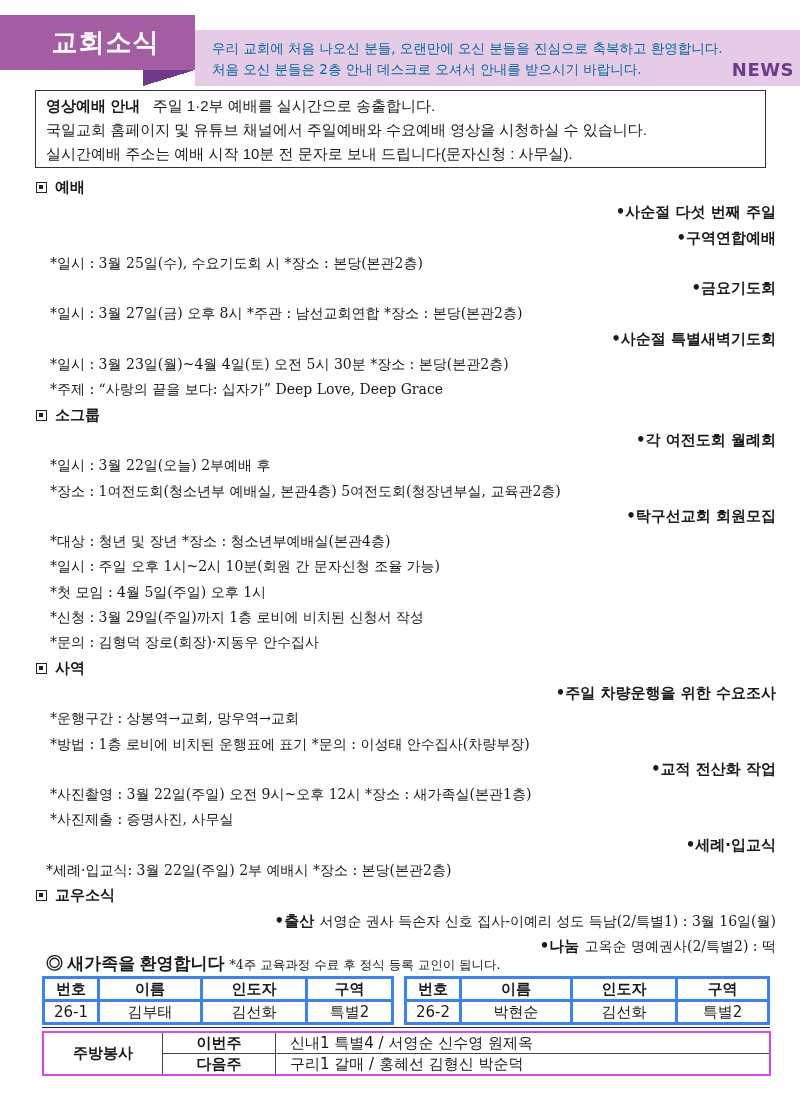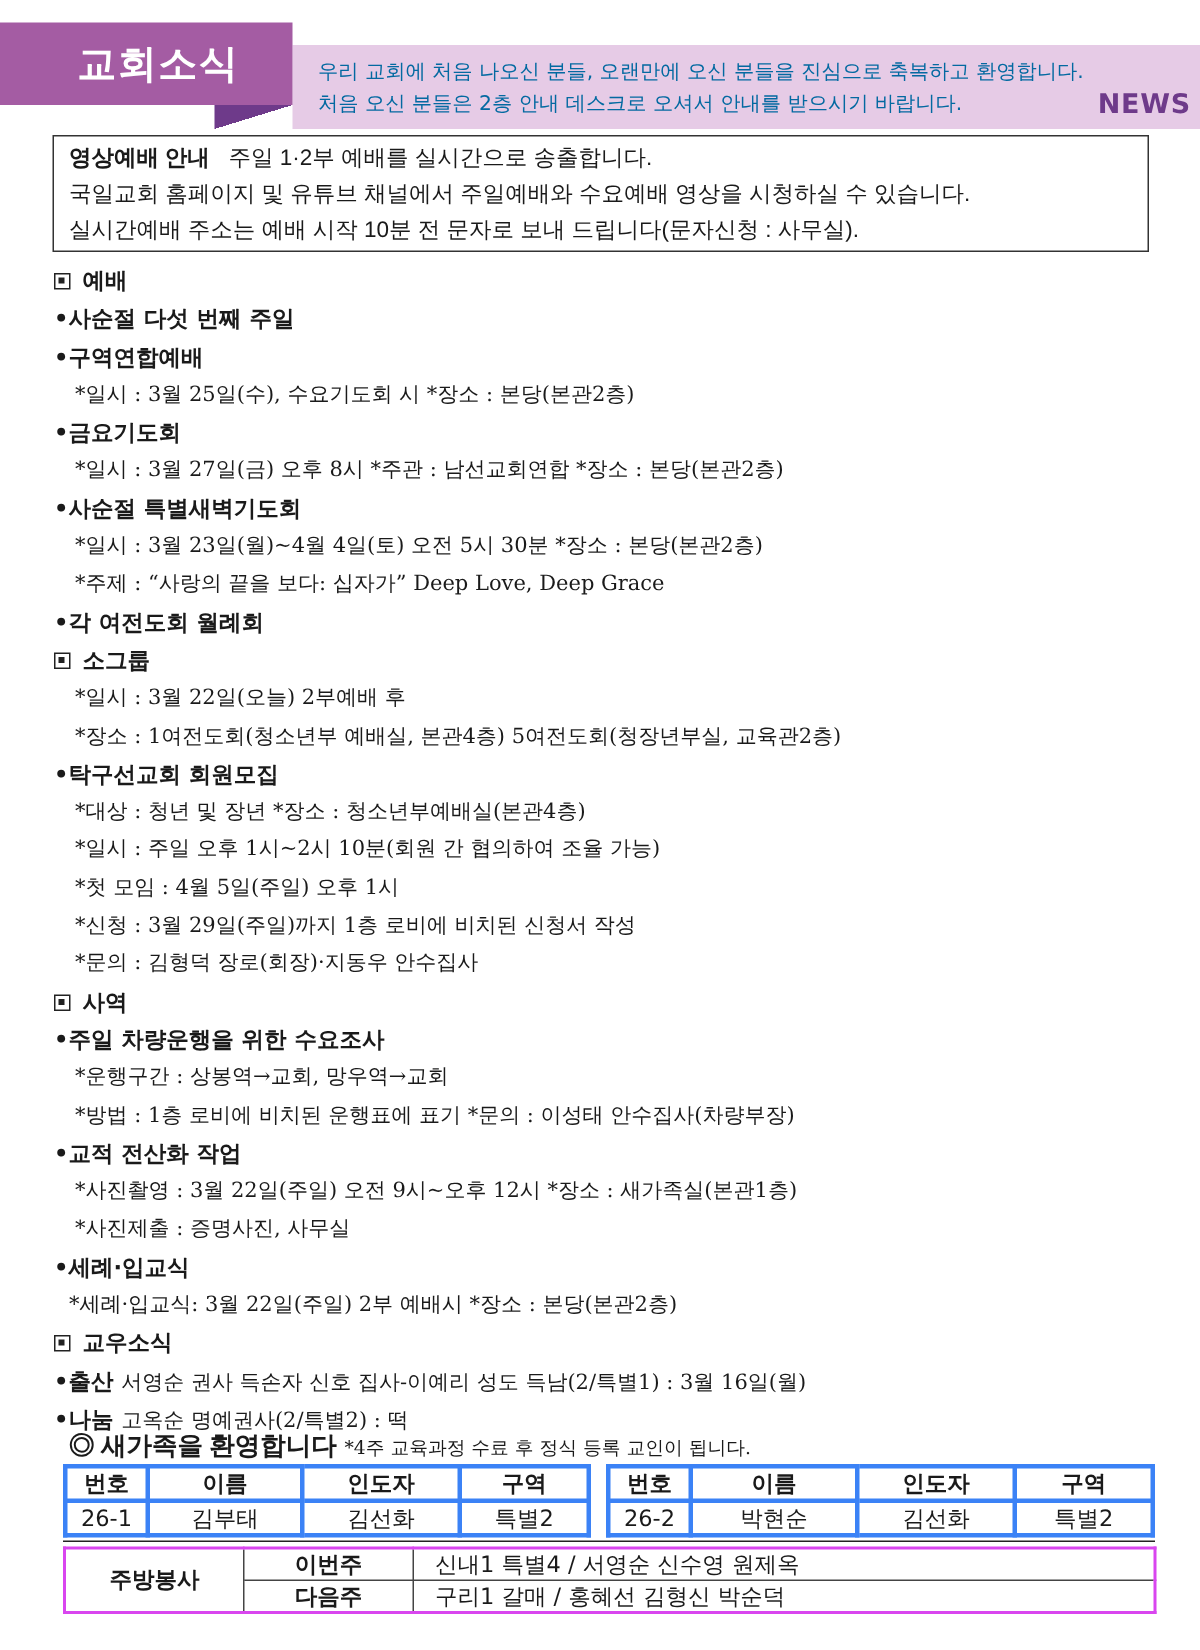--- a/index.html
+++ b/index.html
@@ -27,31 +27,31 @@
   }
   .banner-news {
     position: absolute; right: 6px; top: 59px; font-size: 18px; font-weight: bold; color: #6e3a8a; letter-spacing: 0.5px;
   }
   
   .notice {
     position: absolute; left: 35px; top: 90px; width: 731px; height: 78px;
     border: 1.5px solid #333; box-sizing: border-box; padding: 3px 10px;
     font-size: 15px; line-height: 24px; font-family: "Liberation Sans", "DejaVu Sans", sans-serif;
   }
-  .notice .b { font-weight: bold; font-family: Liberation Serif, serif; }
+  .notice .b { font-weight: bold; }
   
   .content { position: absolute; left: 36px; top: 175px; width: 740px; }
   .row { height: 25.3px; line-height: 25.3px; white-space: nowrap; }
   .sec { font-size: 15px; font-weight: bold; }
   .sec .box {
     display: inline-block; width: 11px; height: 11px; border: 1.5px solid #222; box-sizing: border-box;
     position: relative; margin-right: 8px; vertical-align: -1px;
   }
   .sec .box::after { content: ""; position: absolute; left: 2px; top: 2px; width: 4px; height: 4px; background: #222; }
-  .item { font-size: 15px; font-weight: bold; }
+  .item { font-size: 15px; font-weight: bold; text-align: right; }
   .det { font-family: "DejaVu Serif", "Liberation Serif", serif; font-size: 14px; padding-left: 14px; }
   .det.narrow { padding-left: 10px; }
   .inline-serif { font-family: "DejaVu Serif", "Liberation Serif", serif; font-weight: normal; font-size: 14px; }
   
   .welcome { position: absolute; left: 46px; top: 952px; white-space: nowrap; }
   .welcome .t { font-size: 17px; font-weight: bold; font-family: Liberation Serif, serif; }
   .welcome .n { font-family: "DejaVu Serif", serif; font-size: 12.5px; }
   table.nf {
     position: absolute; top: 976px; border-collapse: collapse; border: 2px solid #222;
     font-size: 15px; text-align: center;
@@ -96,29 +96,29 @@
   </div>
   <div class="row item">•사순절 다섯 번째 주일</div>
   <div class="row item">•구역연합예배</div>
   <div class="row det">*일시 : 3월 25일(수), 수요기도회 시    *장소 : 본당(본관2층)</div>
   <div class="row item">•금요기도회</div>
   <div class="row det">*일시 : 3월 27일(금) 오후 8시    *주관 : 남선교회연합    *장소 : 본당(본관2층)</div>
   <div class="row item">•사순절 특별새벽기도회</div>
   <div class="row det">*일시 : 3월 23일(월)~4월 4일(토) 오전 5시 30분    *장소 : 본당(본관2층)</div>
   <div class="row det">*주제 : “사랑의 끝을 보다: 십자가” Deep Love, Deep Grace</div>
 
-  <div class="row item">•각 여전도회 월례회</div>
   <div class="row sec">
     <span class="box"></span><span>소그룹</span>
   </div>
+  <div class="row item">•각 여전도회 월례회</div>
   <div class="row det">*일시 : 3월 22일(오늘) 2부예배 후</div>
   <div class="row det">*장소 : 1여전도회(청소년부 예배실, 본관4층)    5여전도회(청장년부실, 교육관2층)</div>
   <div class="row item">•탁구선교회 회원모집</div>
   <div class="row det">*대상 : 청년 및 장년    *장소 : 청소년부예배실(본관4층)</div>
-  <div class="row det">*일시 : 주일 오후 1시~2시 10분(회원 간 협의하여 조율 가능)</div>
+  <div class="row det">*일시 : 주일 오후 1시~2시 10분(회원 간 문자신청 조율 가능)</div>
   <div class="row det">*첫 모임 : 4월 5일(주일) 오후 1시</div>
   <div class="row det">*신청 : 3월 29일(주일)까지 1층 로비에 비치된 신청서 작성</div>
   <div class="row det">*문의 : 김형덕 장로(회장)·지동우 안수집사</div>
 
   <div class="row sec">
     <span class="box"></span><span>사역</span>
   </div>
   <div class="row item">•주일 차량운행을 위한 수요조사</div>
   <div class="row det">*운행구간 : 상봉역→교회, 망우역→교회</div>
   <div class="row det">*방법 : 1층 로비에 비치된 운행표에 표기    *문의 : 이성태 안수집사(차량부장)</div>

